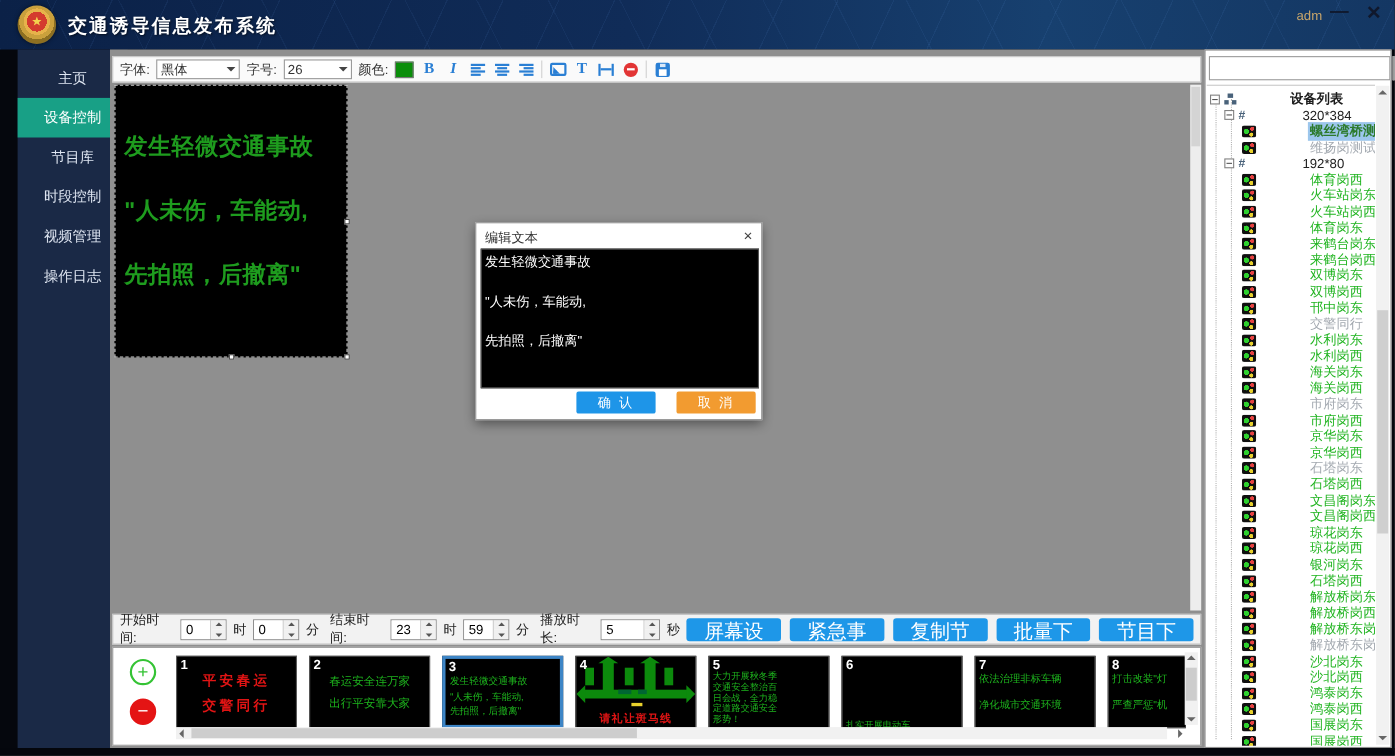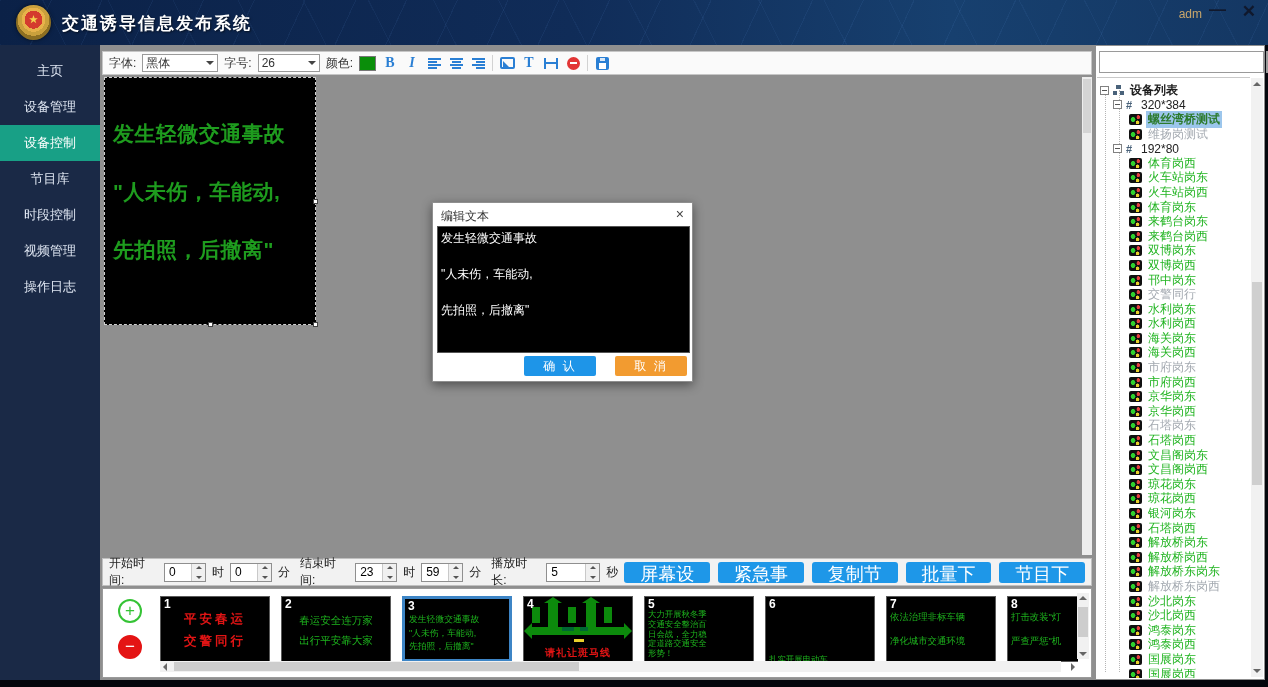--- a/index.html
+++ b/index.html
@@ -22,21 +22,21 @@
     box-shadow: 0 0 4px rgba(0,0,0,.6); }
   .logo::after { content:""; position:absolute; left:13px; top:10px; width:9px; height:9px;
     background:#f3d24e; clip-path: polygon(50% 0,63% 35%,98% 35%,70% 57%,81% 91%,50% 70%,19% 91%,30% 57%,2% 35%,37% 35%); }
   #header .title { position:absolute; left:62px; top:12px; color:#fff; font-size:17px; font-weight:bold; letter-spacing:2px;
     text-shadow:1px 1px 2px rgba(0,0,0,.6); }
   #user-name { position:absolute; right:66px; top:7px; color:#c9a66b; font-size:12px; }
   .win-btn { position:absolute; top:2px; font-size:17px; font-weight:bold; color:#10182c; cursor:pointer; line-height:20px; }
   #btn-min { right:42px; top:0px; }
   #btn-close { right:12px; }
   
-  #sidebar { position:absolute; left:0; top:45px; width:100px; height:635px; background:#1a2946; }
+  #sidebar { position:absolute; left:16px; top:45px; width:100px; height:635px; background:#1a2946; }
   .side-item { height:36px; line-height:36px; text-align:center; color:#dfe6f2; font-size:13px; cursor:pointer; }
   .side-item.active { background:#18a086; color:#fff; }
   #sidebar-items { padding-top:8px; }
   
   #main { position:absolute; left:100px; top:45px; width:995px; height:635px; background:#8f8f8f; }
   
   #toolbar { position:absolute; left:2px; top:6px; right:3px; height:24px; background:#fafafa;
     border:1px solid #c6c6c6; display:flex; align-items:center; gap:6px; padding:0 6px; font-size:12px; color:#333; }
   .combo { border:1px solid #9a9a9a; background:#fff; height:18px; display:inline-flex; align-items:center;
     justify-content:space-between; padding:0 3px; font-size:12px; }
@@ -143,21 +143,21 @@
   .root-icon { width:11px; height:10px; margin-right:4px; flex:none; background-repeat:no-repeat;
     background-image:linear-gradient(#49627a,#49627a),linear-gradient(#49627a,#49627a),linear-gradient(#49627a,#49627a);
     background-size:5px 4px,4px 4px,4px 4px; background-position:3px 0,0 6px,7px 6px; }
   .grp-icon { width:10px; margin-right:3px; flex:none; color:#49627a; font-size:11px; font-weight:bold; line-height:10px; }
   .dev-icon { width:13px; height:11px; border-radius:2px; margin-right:4px; flex:none;
     background:
       radial-gradient(circle at 31% 50%, #2ed12e 0 2.3px, transparent 2.6px),
       radial-gradient(circle at 72% 28%, #e54040 0 1.7px, transparent 2px),
       radial-gradient(circle at 66% 76%, #e8d02c 0 1.7px, transparent 2px),
       #101010; }
-  .tlabel { padding:0 2px; }
+  .tlabel { padding:0 2px;margin-left:43px; }
   .k-root { font-weight:bold; color:#1c1c1c; }
   .k-group { color:#222; }
   .online { color:#21b421; }
   .offline { color:#a3a9b0; }
   .selected { background:#9cc6ec; color:#2c7a2c;font-weight:bold; }
   #tree-vscroll { position:absolute; right:1px; top:32px; bottom:2px; width:12px; background:#f1f1f1; }
   #tree-vscroll .thumbbar { position:absolute; left:1px; top:34%; height:34%; width:10px; background:#cfcfcf; }
   #tree-vscroll .arr.u { left:2px; top:4px; border-bottom-color:#666; border-top-width:0; }
   #tree-vscroll .arr.d { left:2px; bottom:4px; border-top-color:#666; border-bottom-width:0; }
   
@@ -170,21 +170,20 @@
   <div class="logo"></div>
   <div class="title">交通诱导信息发布系统</div>
   <div id="user-name">adm</div>
   <div class="win-btn" id="btn-min">—</div>
   <div class="win-btn" id="btn-close">✕</div>
 </div>
 
 <div id="sidebar">
   <div id="sidebar-items">
       <div class="side-item">主页</div>
-      <div class="side-item">设备管理</div>
       <div class="side-item active">设备控制</div>
       <div class="side-item">节目库</div>
       <div class="side-item">时段控制</div>
       <div class="side-item">视频管理</div>
       <div class="side-item">操作日志</div>
     </div>
 </div>
 
 <div id="main">
   <div id="toolbar">

